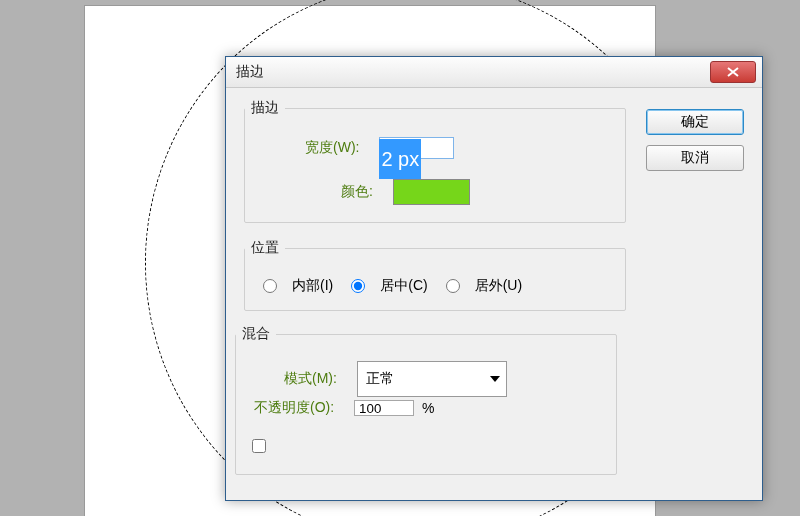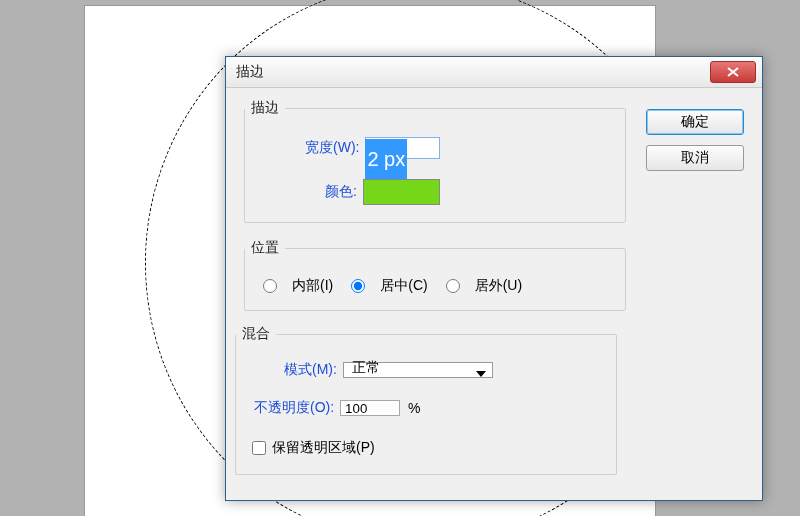--- a/index.html
+++ b/index.html
@@ -14,37 +14,37 @@
   .closebtn svg{display:block;}
   .body{position:absolute;left:0;top:30px;right:0;bottom:0;}
   
   fieldset{position:absolute;border:1px solid #CFCFCF;border-radius:2px;margin:0;padding:0;}
   legend{padding:0 6px;color:#222;font-size:14px;}
   .grp-stroke{left:18px;top:12px;width:380px;height:122px;}
   .grp-pos{left:18px;top:152px;width:380px;height:70px;}
   .grp-blend{left:9px;top:238px;width:380px;height:148px;}
   
   .row{position:absolute;display:flex;align-items:center;}
-  .lbl{color:#1d4ed8;margin-right:6px;text-align:center;}
+  .lbl{color:#4d7c0f;margin-right:20px;text-align:center;}
   .row1{left:60px;top:20px;}
-  .row2{left:80px;top:62px;}
+  .row2{left:96px;top:62px;}
   .w-input{width:75px;height:22px;border:1px solid #7EB4EA;font-family:inherit;text-align:left;padding:0 0 0 3px;color:#fff;background:#fff;box-sizing:border-box;}
   
   .w-input-wrap{position:relative;}
   .w-input-sel{position:absolute;left:0;top:2px;height:18px;background:#3399FF;color:#fff;padding:11px 2px;font-size:20px;line-height:18px;}
   .swatch{display:inline-block;width:75px;height:24px;border:1px solid #888;background:#76D61A;cursor:pointer;}
   
   .rad-row{position:absolute;left:18px;top:20px;display:flex;gap:18px;align-items:center;}
   .rad-item{display:flex;align-items:center;gap:15px;}
   input[type=radio]{margin:0;width:14px;height:14px;}
   
   .brow1{left:48px;top:18px;}
   .brow2{left:18px;top:56px;}
   .brow3{left:16px;top:96px;display:flex;align-items:center;}
-  .select{width:150px;height:16px;border:1px solid #999;background:#fff;display:flex;align-items:flex-end;justify-content:space-between;padding:0 6px 0 8px;box-sizing:border-box;cursor:pointer;}
+  .select{width:150px;height:36px;border:1px solid #999;background:#fff;display:flex;align-items:center;justify-content:space-between;padding:0 6px 0 8px;box-sizing:border-box;cursor:pointer;}
   .tri{width:0;height:0;border-left:5px solid transparent;border-right:5px solid transparent;border-top:6px solid #000;}
   .op-input{width:60px;height:16px;border:1px solid #A7A7A7;background:#fff;padding:0 4px;font-family:inherit;box-sizing:border-box;}
   input[type=checkbox]{margin:0 6px 0 0;width:14px;height:14px;}
   
   .btn{position:absolute;left:420px;width:98px;height:26px;background:linear-gradient(#FDFDFD,#E6E6E6);border:1px solid #999;border-radius:3px;color:#000;font-family:inherit;font-size:14px;cursor:pointer;}
   .btn.primary{top:22px;border:1px solid #2C89C7;outline:1px solid #87C5EE;outline-offset:-2px;}
   .btn.secondary{top:58px;}
 </style>
 </head>
 <body>
@@ -107,21 +107,20 @@
           <span class="tri"></span>
         </div>
       </div>
       <div class="row brow2">
         <span class="lbl">不透明度(O):</span>
         <input class="op-input" type="text" value="100" style="">
         <span style="margin-left:8px;">%</span>
       </div>
       <div class="row brow3">
         <input type="checkbox" style="">
-        <span>保留透明区域(P)</span>
       </div>
     </fieldset>
 
     <button class="btn secondary">取消</button>
     <button class="btn primary">确定</button>
 
   </div>
 </div>
 
 </body></html>

